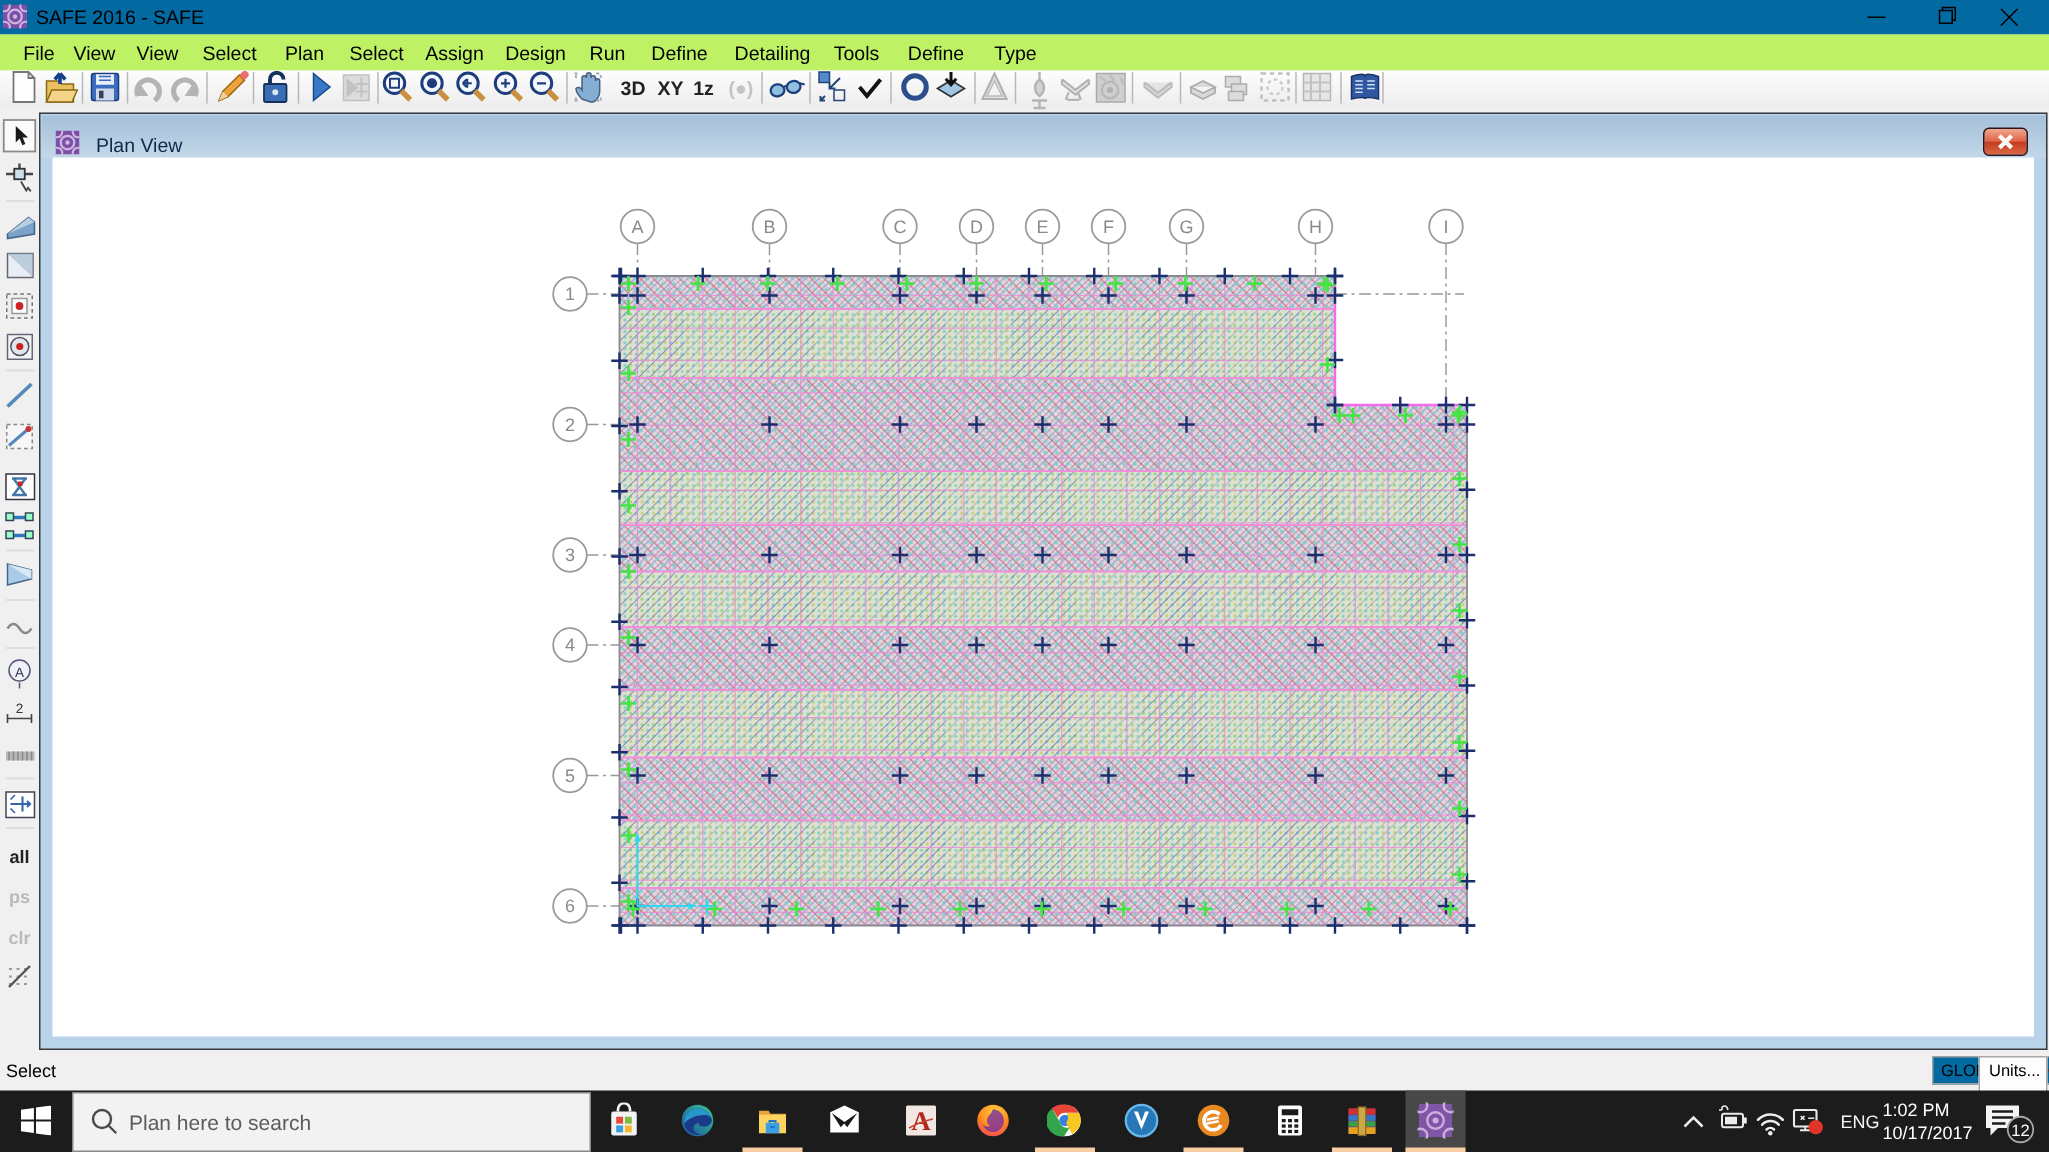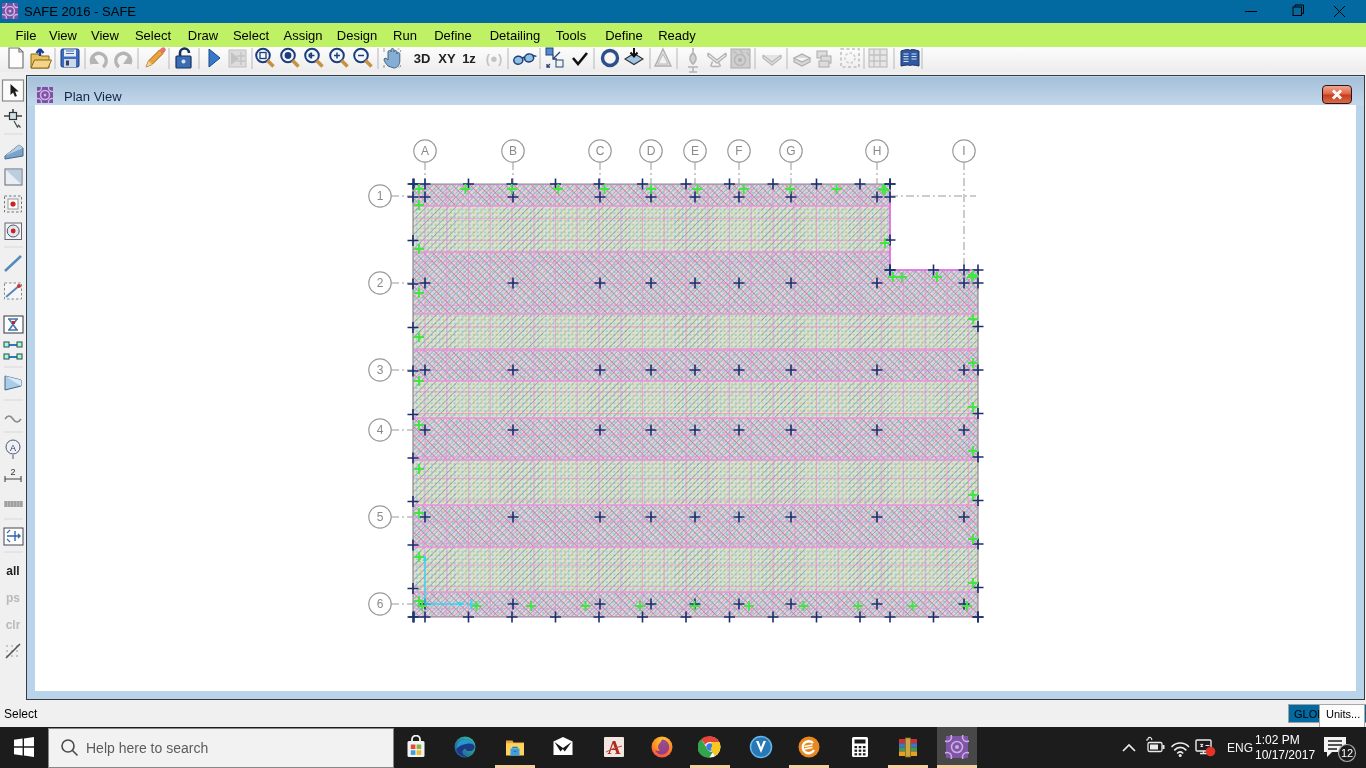--- a/index.html
+++ b/index.html
@@ -23,30 +23,30 @@
   <path d="M58 7 V5 H66.5 V13.5 H64.5" fill="none" stroke="#000" stroke-width="1"></path>
   <path d="M97 6 L108 17 M108 6 L97 17" stroke="#000" stroke-width="1"></path>
  </svg>
 </div>
 
 <div class="abs" style="left:0;top:23px;width:1366px;height:24px;background:#bef264;font-size:13px;color:#000">
  <div class="abs" style="left:26px;top:5px;transform:translateX(-50%)">File</div>
  <div class="abs" style="left:63px;top:5px;transform:translateX(-50%)">View</div>
  <div class="abs" style="left:105px;top:5px;transform:translateX(-50%)">View</div>
  <div class="abs" style="left:153px;top:5px;transform:translateX(-50%)">Select</div>
- <div class="abs" style="left:203px;top:5px;transform:translateX(-50%)">Draw</div>
+ <div class="abs" style="left:203px;top:5px;transform:translateX(-50%)">Plan</div>
  <div class="abs" style="left:251px;top:5px;transform:translateX(-50%)">Select</div>
  <div class="abs" style="left:303px;top:5px;transform:translateX(-50%)">Assign</div>
  <div class="abs" style="left:357px;top:5px;transform:translateX(-50%)">Design</div>
  <div class="abs" style="left:405px;top:5px;transform:translateX(-50%)">Run</div>
  <div class="abs" style="left:453px;top:5px;transform:translateX(-50%)">Define</div>
  <div class="abs" style="left:515px;top:5px;transform:translateX(-50%)">Detailing</div>
  <div class="abs" style="left:571px;top:5px;transform:translateX(-50%)">Tools</div>
  <div class="abs" style="left:624px;top:5px;transform:translateX(-50%)">Define</div>
- <div class="abs" style="left:677px;top:5px;transform:translateX(-50%)">Ready</div>
+ <div class="abs" style="left:677px;top:5px;transform:translateX(-50%)">Type</div>
 </div>
 
 <div class="abs" style="left:0;top:47px;width:1366px;height:25px;background:linear-gradient(#fdfdfd,#ececec)"></div>
 <div class="abs" style="left:0;top:72px;width:1366px;height:3px;background:#f0f0f0"></div>
 <svg class="abs" style="left:0;top:45px" width="940" height="30" viewBox="0 47 940 30">
 <path d="M9 50 h10 l4 4 v16 h-14 z" fill="#fdfdfd" stroke="#777" stroke-width="1.2"></path>
     <path d="M19 50 v4 h4" fill="none" stroke="#777" stroke-width="1.2"></path>
 <path d="M31 56 h8 l2 2 h8 v12 h-18 z" fill="#e8c05e" stroke="#8a6914" stroke-width="1"></path>
     <path d="M31 70 l3.5 -8 h17 l-3.5 8 z" fill="#f3d489" stroke="#8a6914" stroke-width="1"></path>
     <path d="M40 58 v-7 m0 0 l-3.5 4 m3.5 -4 l3.5 4" stroke="#1b3f8f" stroke-width="2.4" fill="none"></path>
@@ -551,21 +551,21 @@
 
 <div class="abs" style="left:0;top:727px;width:1366px;height:41px;background:#1c1c1c"></div>
 <svg class="abs" style="left:14px;top:737px" width="20" height="20">
     <path d="M0 2.8 L8.6 1.6 V9.3 H0 Z M10 1.4 L20 0 V9.3 H10 Z M0 10.7 H8.6 V18.4 L0 17.2 Z M10 10.7 H20 V20 L10 18.6 Z" fill="#fff"></path>
   </svg>
 <div class="abs" style="left:48px;top:728px;width:346px;height:40px;background:#f2f2f2;border:1px solid #888"></div>
 <svg class="abs" style="left:60px;top:738px" width="20" height="20">
     <circle cx="8" cy="8" r="6" fill="none" stroke="#4a4a4a" stroke-width="1.6"></circle>
     <path d="M12.5 12.5 l5 5" stroke="#4a4a4a" stroke-width="1.6"></path>
   </svg>
-<div class="abs" style="left:86px;top:740px;font-size:14px;color:#5c5c5c">Help here to search</div>
+<div class="abs" style="left:86px;top:740px;font-size:14px;color:#5c5c5c">Plan here to search</div>
 <svg class="abs" style="left:404px;top:735px" width="24" height="24">
     <rect x="3.5" y="6" width="17" height="16" rx="1.5" fill="#f2f2f2"></rect>
     <path d="M8 6 v-1.5 a4 4 0 0 1 8 0 V6" stroke="#f2f2f2" stroke-width="1.8" fill="none"></path>
     <rect x="6.8" y="9.5" width="4.6" height="4.6" fill="#e8483c"></rect>
     <rect x="12.6" y="9.5" width="4.6" height="4.6" fill="#80ba40"></rect>
     <rect x="6.8" y="15.3" width="4.6" height="4.6" fill="#38a0dc"></rect>
     <rect x="12.6" y="15.3" width="4.6" height="4.6" fill="#f4b82e"></rect>
   </svg>
 <svg class="abs" style="left:453px;top:735px" width="24" height="24">
     <defs>

